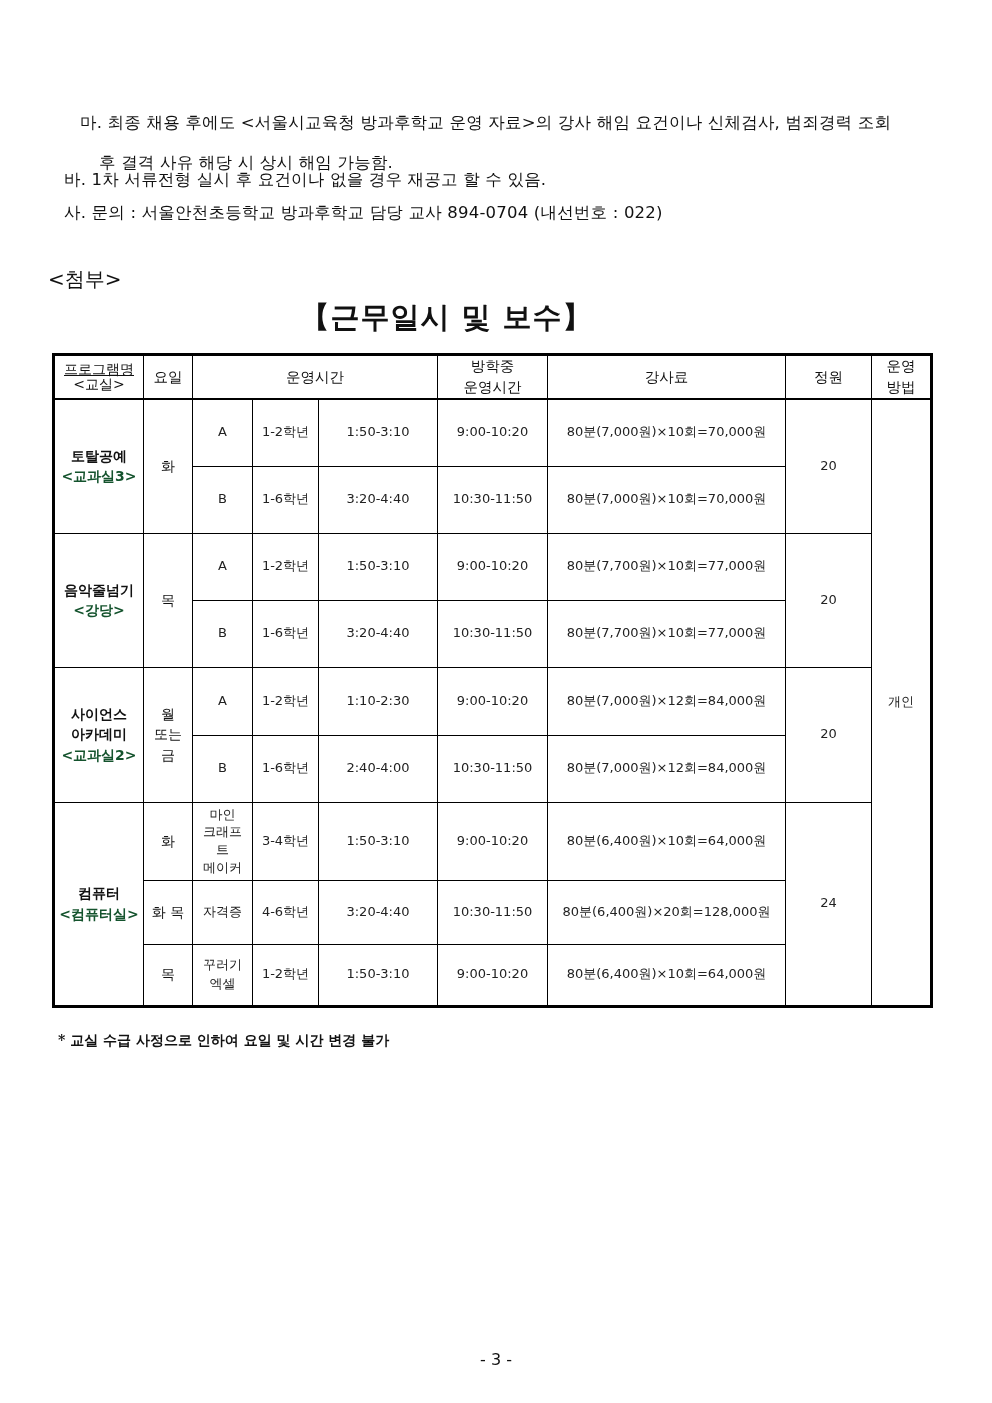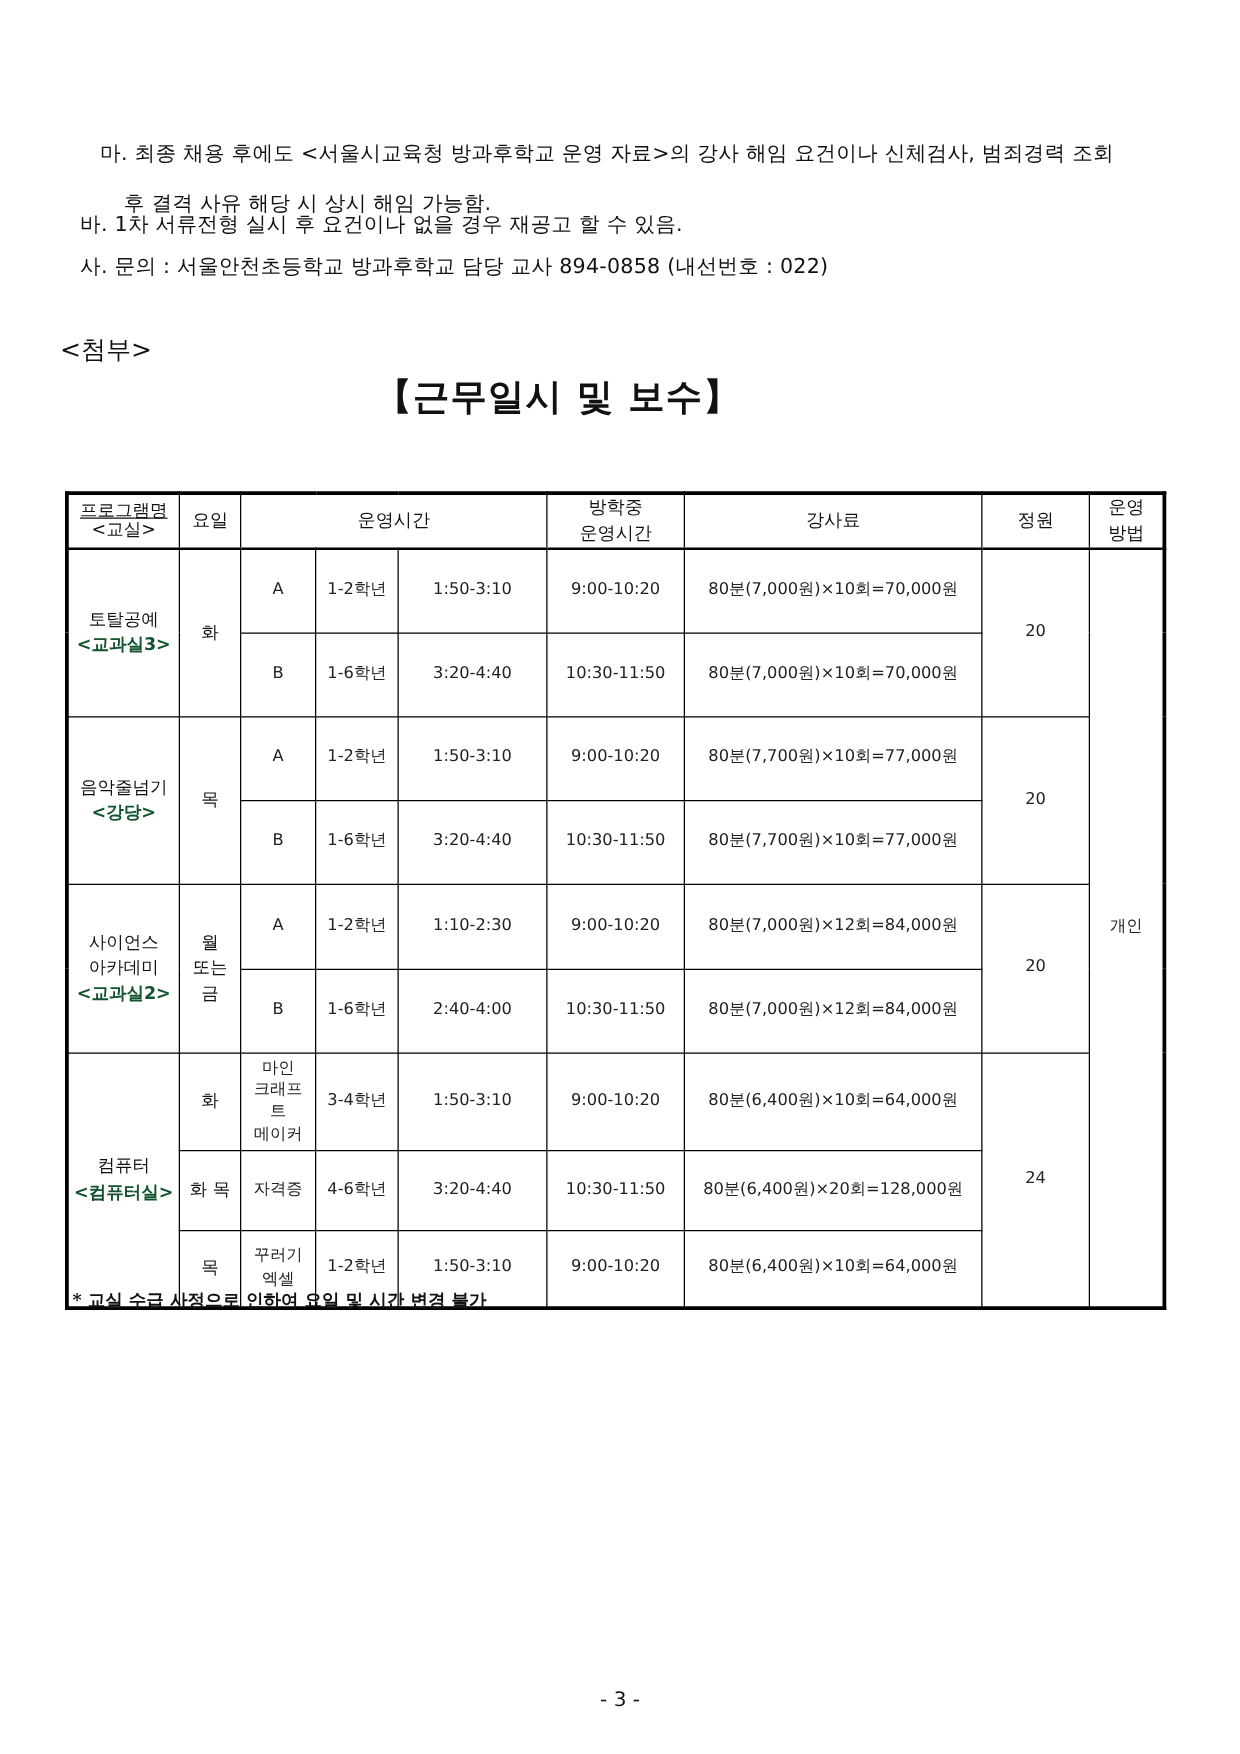--- a/index.html
+++ b/index.html
@@ -1,45 +1,45 @@
 <!DOCTYPE html>
 <html><head>
 <meta charset="utf-8">
 <style>
   html, body { margin: 0; padding: 0; background: #ffffff; }
   body { width: 992px; height: 1403px; position: relative; font-family: "DejaVu Sans", "Liberation Sans", sans-serif; color: #111; }
   .para { position: absolute; font-size: 16.5px; letter-spacing: 0.2px; white-space: nowrap; color: #111; }
   .attach { position: absolute; left: 48px; top: 266px; font-size: 20px; }
   .title { position: absolute; left: 0; width: 893px; top: 298px; text-align: center; font-size: 29px; font-weight: bold; letter-spacing: 1px; }
-  table.sched { position: absolute; left: 52px; top: 353px; border-collapse: collapse; border: 3px solid #000; table-layout: fixed; font-size: 13px; color: #222; margin-top: 40px; }
+  table.sched { position: absolute; left: 52px; top: 353px; border-collapse: collapse; border: 3px solid #000; table-layout: fixed; font-size: 13px; color: #222; }
   table.sched td, table.sched th { border: 1px solid #000; text-align: center; vertical-align: middle; padding: 0; font-weight: normal; line-height: 1.45; }
   table.sched thead th { border-bottom: 2px solid #000; font-size: 14.5px; color: #111; }
   .hdr-prog { line-height: 1.05 !important; font-size: 14px !important; }
   .hdr-prog .u { text-decoration: underline; }
   .room { color: #14532d; font-weight: bold; font-size: 14px; }
-  .prog { font-size: 14px; color: #111; }
+  .prog { font-size: 14px; color: #111; font-weight: bold; }
   .day { font-size: 14px; color: #111; }
   .note { position: absolute; left: 58px; top: 1032px; font-size: 14px; font-weight: bold; font-family: "DejaVu Serif", "Liberation Serif", serif; }
   .pageno { position: absolute; left: 0; width: 992px; top: 1350px; text-align: center; font-size: 16px; }
 </style>
 </head>
 <body>
 
 <div class="para" style="left:64px; top:112px;margin-left:16px;">
   <span>마.</span>
   <span>최종 채용 후에도 &lt;서울시교육청 방과후학교 운영 자료&gt;의 강사 해임 요건이나 신체검사, 범죄경력 조회</span>
 </div>
 <div class="para" style="left:99px; top:152px;">후 결격 사유 해당 시 상시 해임 가능함.</div>
 <div class="para" style="left:64px; top:169px;">
   <span>바.</span>
   <span>1차 서류전형 실시 후 요건이나 없을 경우 재공고 할 수 있음.</span>
 </div>
 <div class="para" style="left:64px; top:202px;">
   <span>사.</span>
-  <span>문의 : 서울안천초등학교 방과후학교 담당 교사 894-0858 (내선번호 : 022)</span>
+  <span>문의 : 서울안천초등학교 방과후학교 담당 교사 894-0704 (내선번호 : 022)</span>
 </div>
 
 <div class="attach">&lt;첨부&gt;</div>
 <div class="title">【근무일시 및 보수】</div>
 
 <table class="sched">
   <colgroup>
     <col style="width:90px">
     <col style="width:49px">
     <col style="width:60px">

